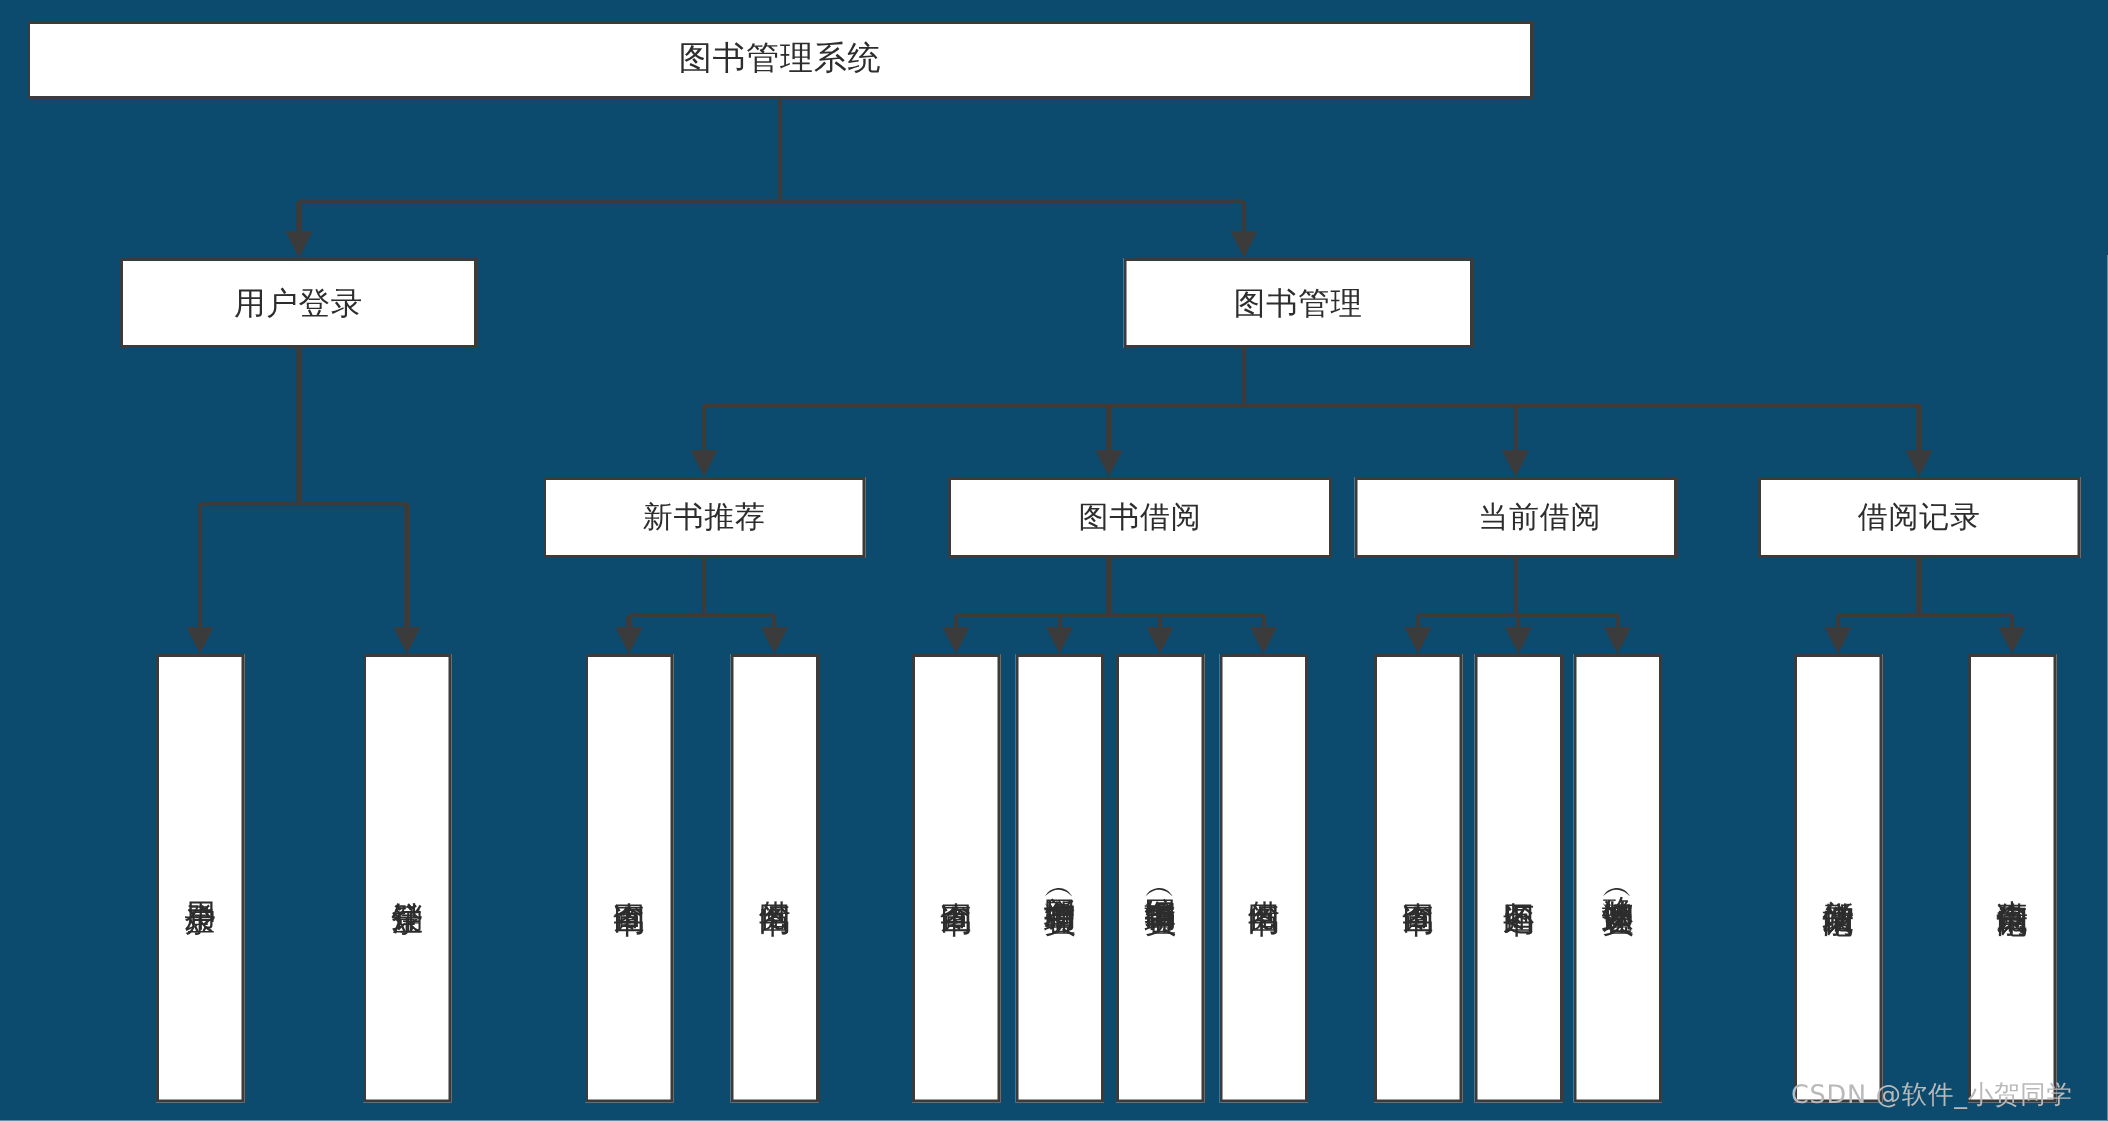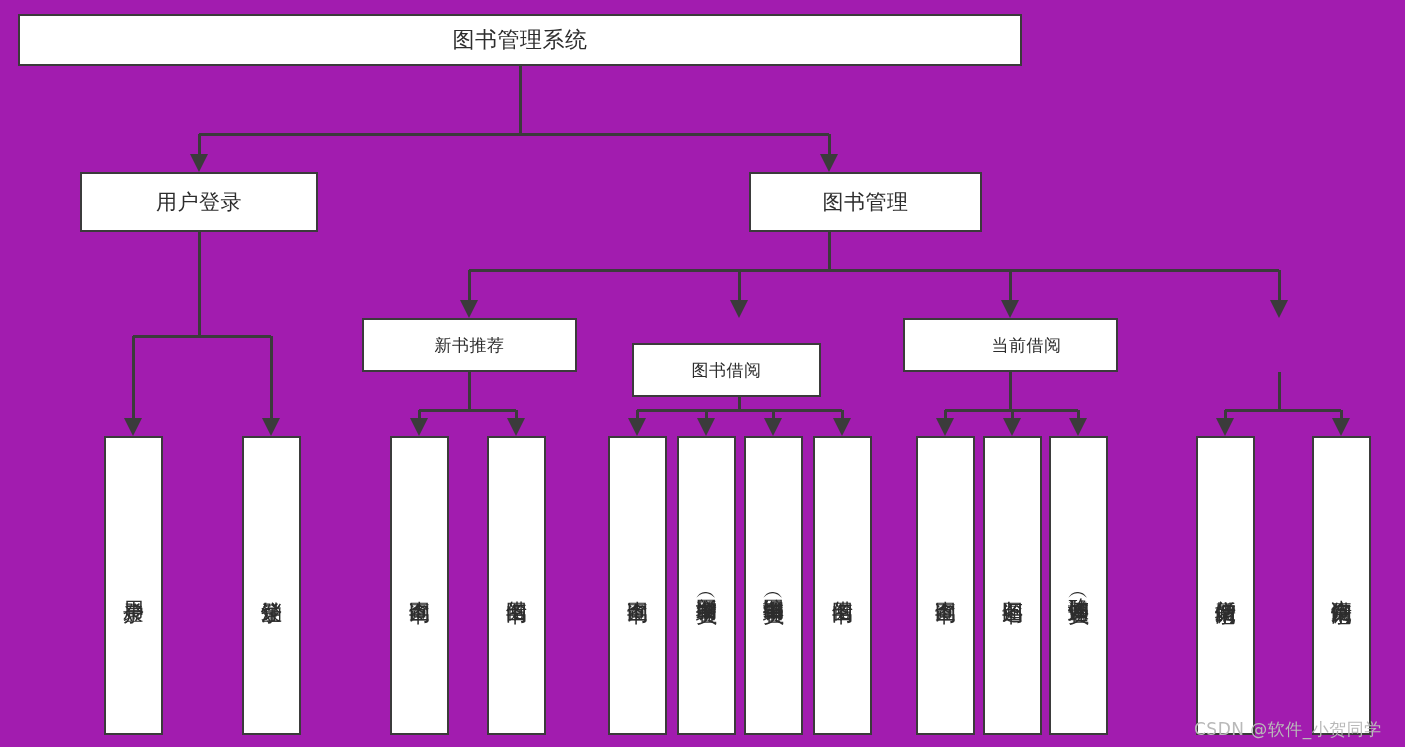--- a/index.html
+++ b/index.html
@@ -11,21 +11,21 @@
   body {
     width: 1405px;
     height: 747px;
     overflow: hidden;
     font-family: "DejaVu Sans", "Liberation Sans", sans-serif;
   }
   #diagram-root {
     position: relative;
     width: 1405px;
     height: 747px;
-    background: #a21caf;
+    background: #0c4a6e;
   }
   svg.connector-layer {
     position: absolute;
     left: 0;
     top: 0;
     width: 1405px;
     height: 747px;
     pointer-events: none;
   }
   .node-box {
@@ -45,21 +45,21 @@
     white-space: nowrap;
     letter-spacing: 0.5px;
   }
   .node-root > .node-label {
     font-size: 22px;
   }
   .node-level2 > .node-label {
     font-size: 21px;
   }
   .node-level3 > .node-label {
-    font-size: 17px;
+    font-size: 20px;
   }
   .node-leaf {
     align-items: center;
     justify-content: center;
   }
   .node-leaf > .node-label {
     font-size: 21px;
     writing-mode: vertical-rl;
     text-orientation: upright;
     line-height: 1.05;
@@ -144,26 +144,29 @@
   <div class="node-box node-level2" id="node-l2-0" style="left: 80px; top: 172px; width: 238px; height: 60px;">
     <span class="node-label">用户登录</span>
   </div>
   <div class="node-box node-level2" id="node-l2-1" style="left: 712px; top: 172px; width: 233px; height: 60px; margin-left: 37px;">
     <span class="node-label">图书管理</span>
   </div>
 
   <div class="node-box node-level3" id="node-l3-0" style="left: 362px; top: 318px; width: 215px; height: 54px;">
     <span class="node-label">新书推荐</span>
   </div>
-  <div class="node-box node-level3" id="node-l3-1" style="left: 632px; top: 318px; width: 189px; height: 54px; margin-top: 25px;">
+  <div class="node-box node-level3" id="node-l3-1" style="left: 632px; top: 318px; width: 256px; height: 54px;">
     <span class="node-label">图书借阅</span>
   </div>
   <div class="node-box node-level3" id="node-l3-2" style="left: 903px; top: 318px; width: 215px; height: 54px; padding-left: 32px;">
     <span class="node-label">当前借阅</span>
   </div>
+  <div class="node-box node-level3" id="node-l3-3" style="left: 1172px; top: 318px; width: 215px; height: 54px;">
+    <span class="node-label">借阅记录</span>
+  </div>
 
   <div class="node-box node-leaf" id="node-leaf-0" style="left: 104px; top: 436px; width: 59px; height: 299px;">
     <span class="node-label">用户登录</span>
   </div>
   <div class="node-box node-leaf" id="node-leaf-1" style="left: 242px; top: 436px; width: 59px; height: 299px;">
     <span class="node-label">注销登录</span>
   </div>
   <div class="node-box node-leaf" id="node-leaf-2" style="left: 390px; top: 436px; width: 59px; height: 299px;">
     <span class="node-label">查询图书</span>
   </div>

